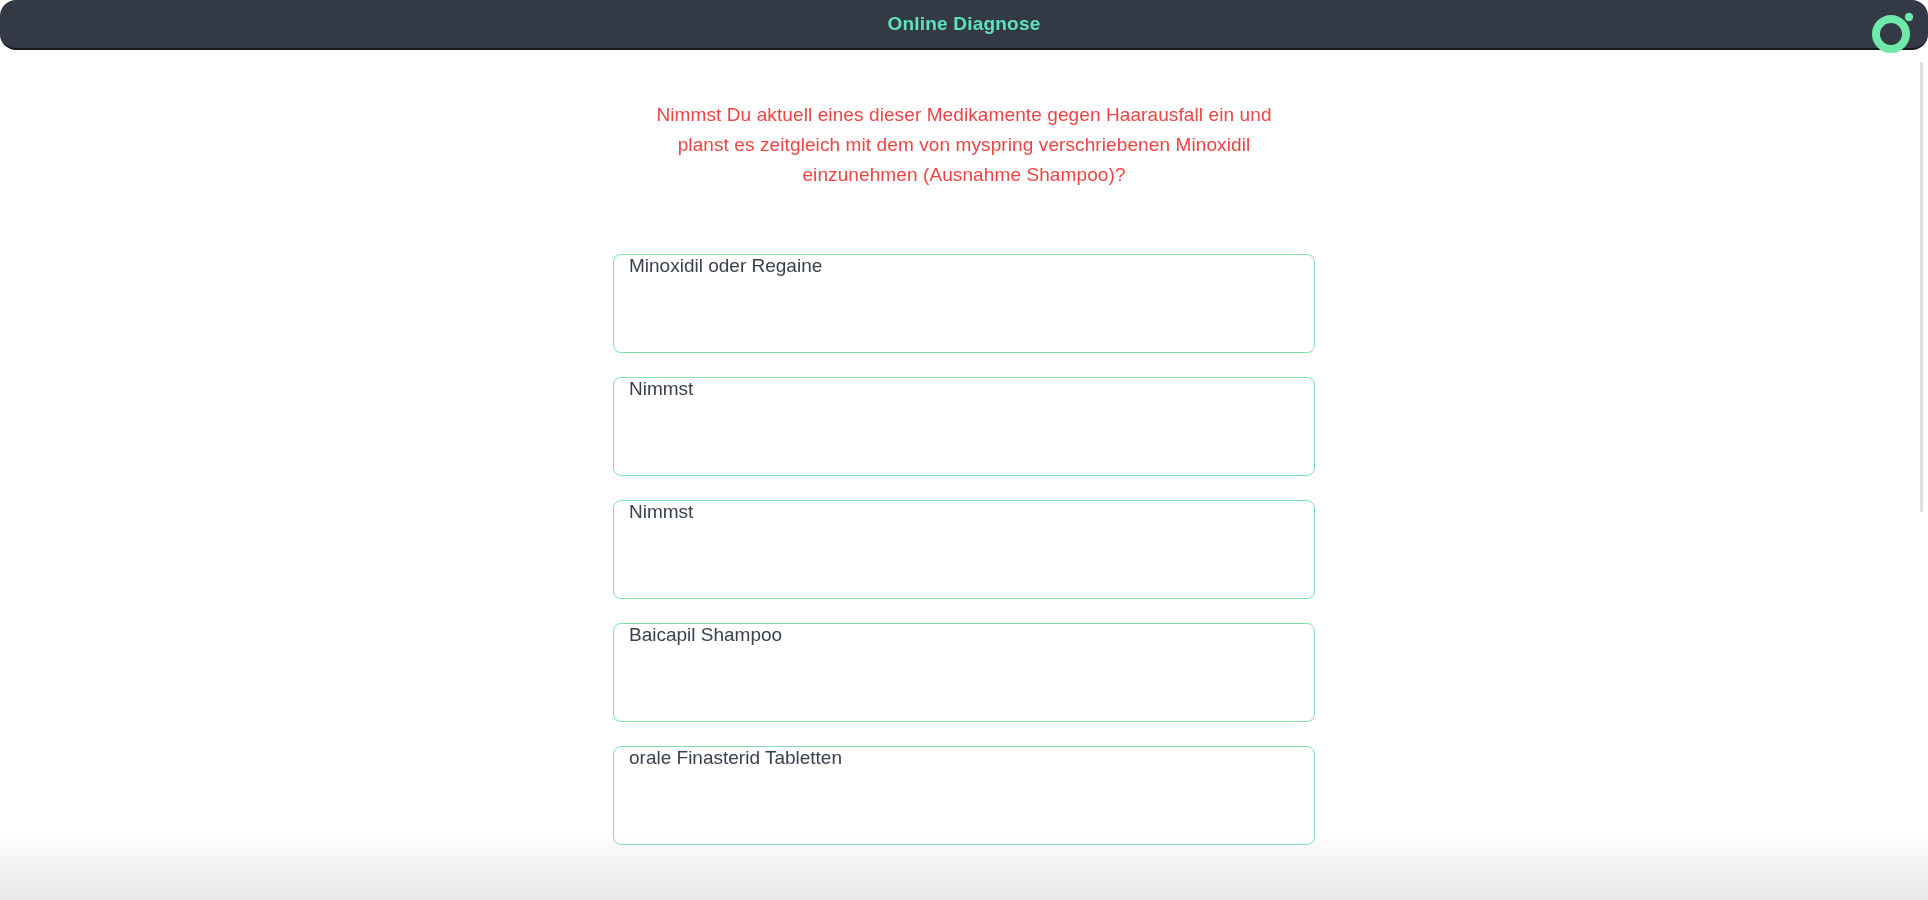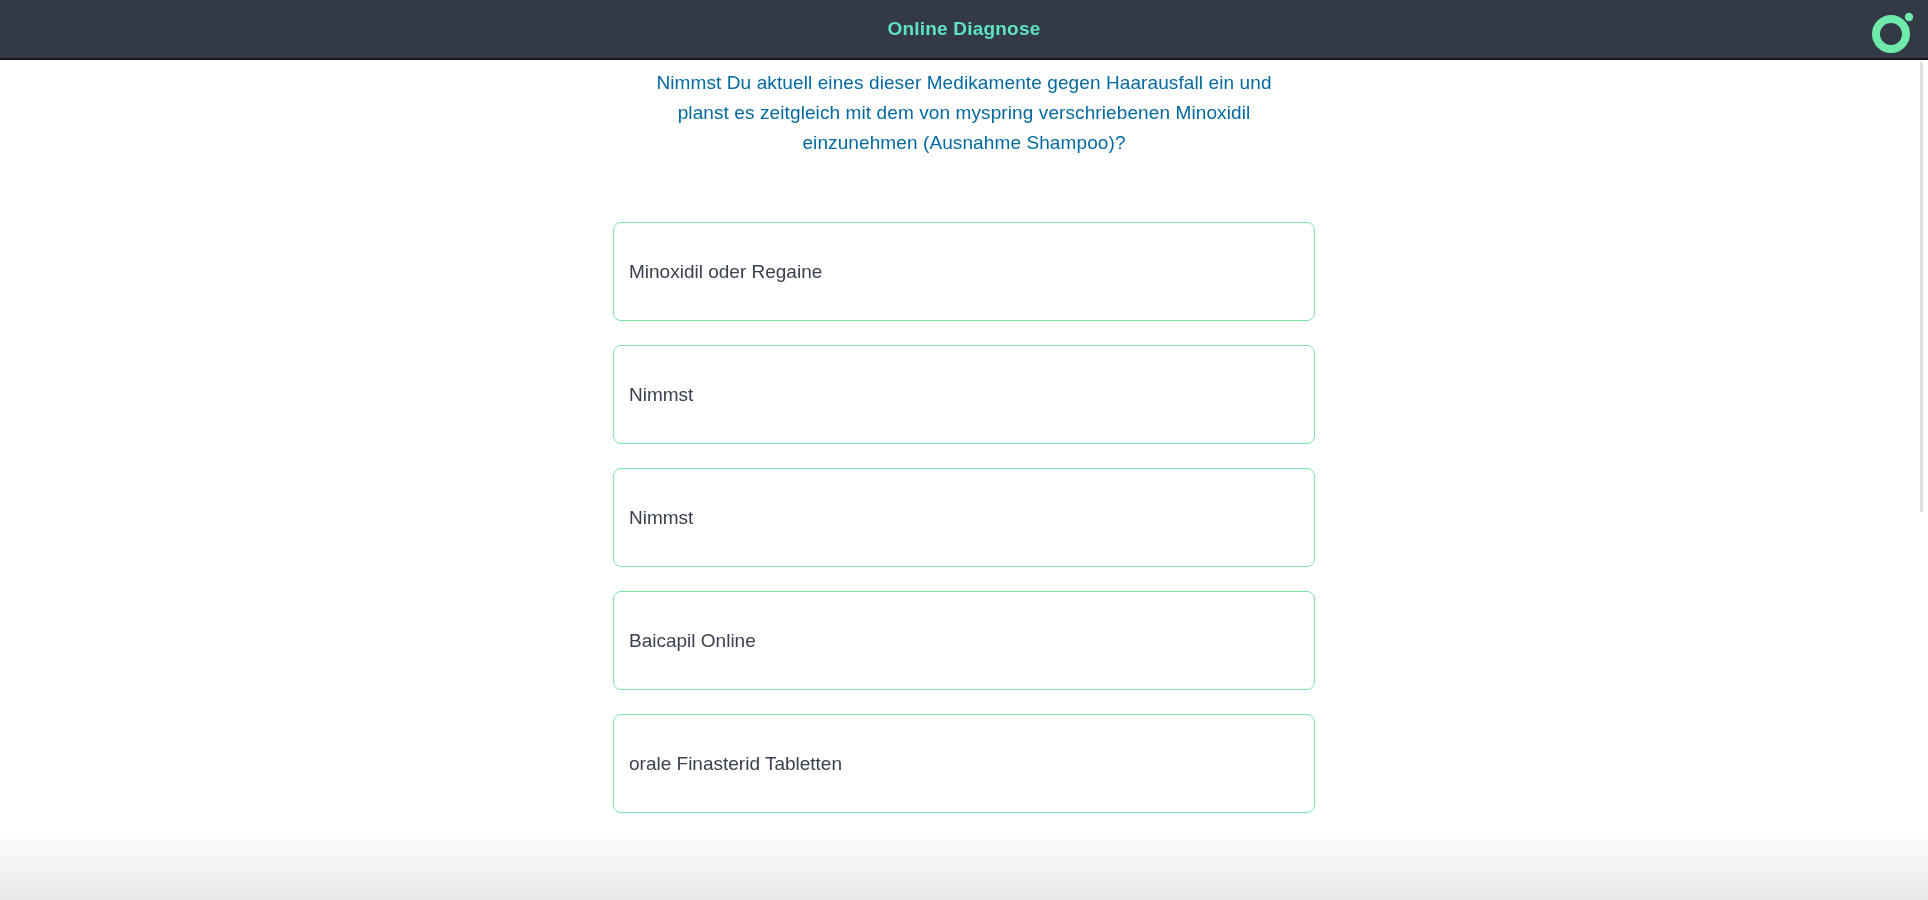--- a/index.html
+++ b/index.html
@@ -5,25 +5,26 @@
   * { margin: 0; padding: 0; box-sizing: border-box; }
   html, body {
     width: 1928px; height: 900px;
     overflow: hidden;
     background: #ffffff;
     font-family: "Liberation Sans", "DejaVu Sans", sans-serif;
   }
   
   .app-header {
     position: fixed; top: 0; left: 0;
-    width: 100%; height: 60px;
+    width: 100%; height: 50px;
     background: #333945;
     border-bottom: 2px solid #15181d;
     display: flex; align-items: center; justify-content: center;
     z-index: 50;
+    border-radius: 16px;
   }
   .app-title {
     color: #5ee3c1;
     font-size: 19px;
     font-weight: 700;
     letter-spacing: 0.2px;
   }
   .logo-wrap {
     position: absolute;
     right: 12px; top: 7px;
@@ -32,36 +33,37 @@
   
   .main {
     padding-top: 68px;
     display: flex; flex-direction: column; align-items: center;
   }
   .question {
     text-align: center;
     font-size: 19px;
     line-height: 30px;
     font-weight: 400;
-    color: #0369a1;
+    color: #ef4444;
     letter-spacing: 0.1px;
+    margin-top: 32px;
   }
   .options {
     margin-top: 64px;
     width: 702px;
     display: flex; flex-direction: column;
   }
   .option-card {
     width: 702px;
     height: 99px;
     margin-bottom: 24px;
     background: #ffffff;
     border: 1px solid #7ce4ab;
     border-radius: 8px;
-    display: flex; align-items: center;
+    display: flex; 
     padding-left: 15px;
     font-size: 19px;
     color: #3a414e;
     cursor: pointer;
   }
   
   .scrollbar-thumb {
     position: fixed;
     top: 62px; right: 5px;
     width: 3px; height: 450px;
@@ -103,21 +105,21 @@
     <div class="option-card">
       <span>Minoxidil oder Regaine</span>
     </div>
     <div class="option-card">
       <span>Nimmst</span>
     </div>
     <div class="option-card">
       <span>Nimmst</span>
     </div>
     <div class="option-card">
-      <span>Baicapil Online</span>
+      <span>Baicapil Shampoo</span>
     </div>
     <div class="option-card">
       <span>orale Finasterid Tabletten</span>
     </div>
   </div>
 </main>
 
 <div class="scrollbar-thumb"></div>
 <div class="bottom-fade"></div>
 

